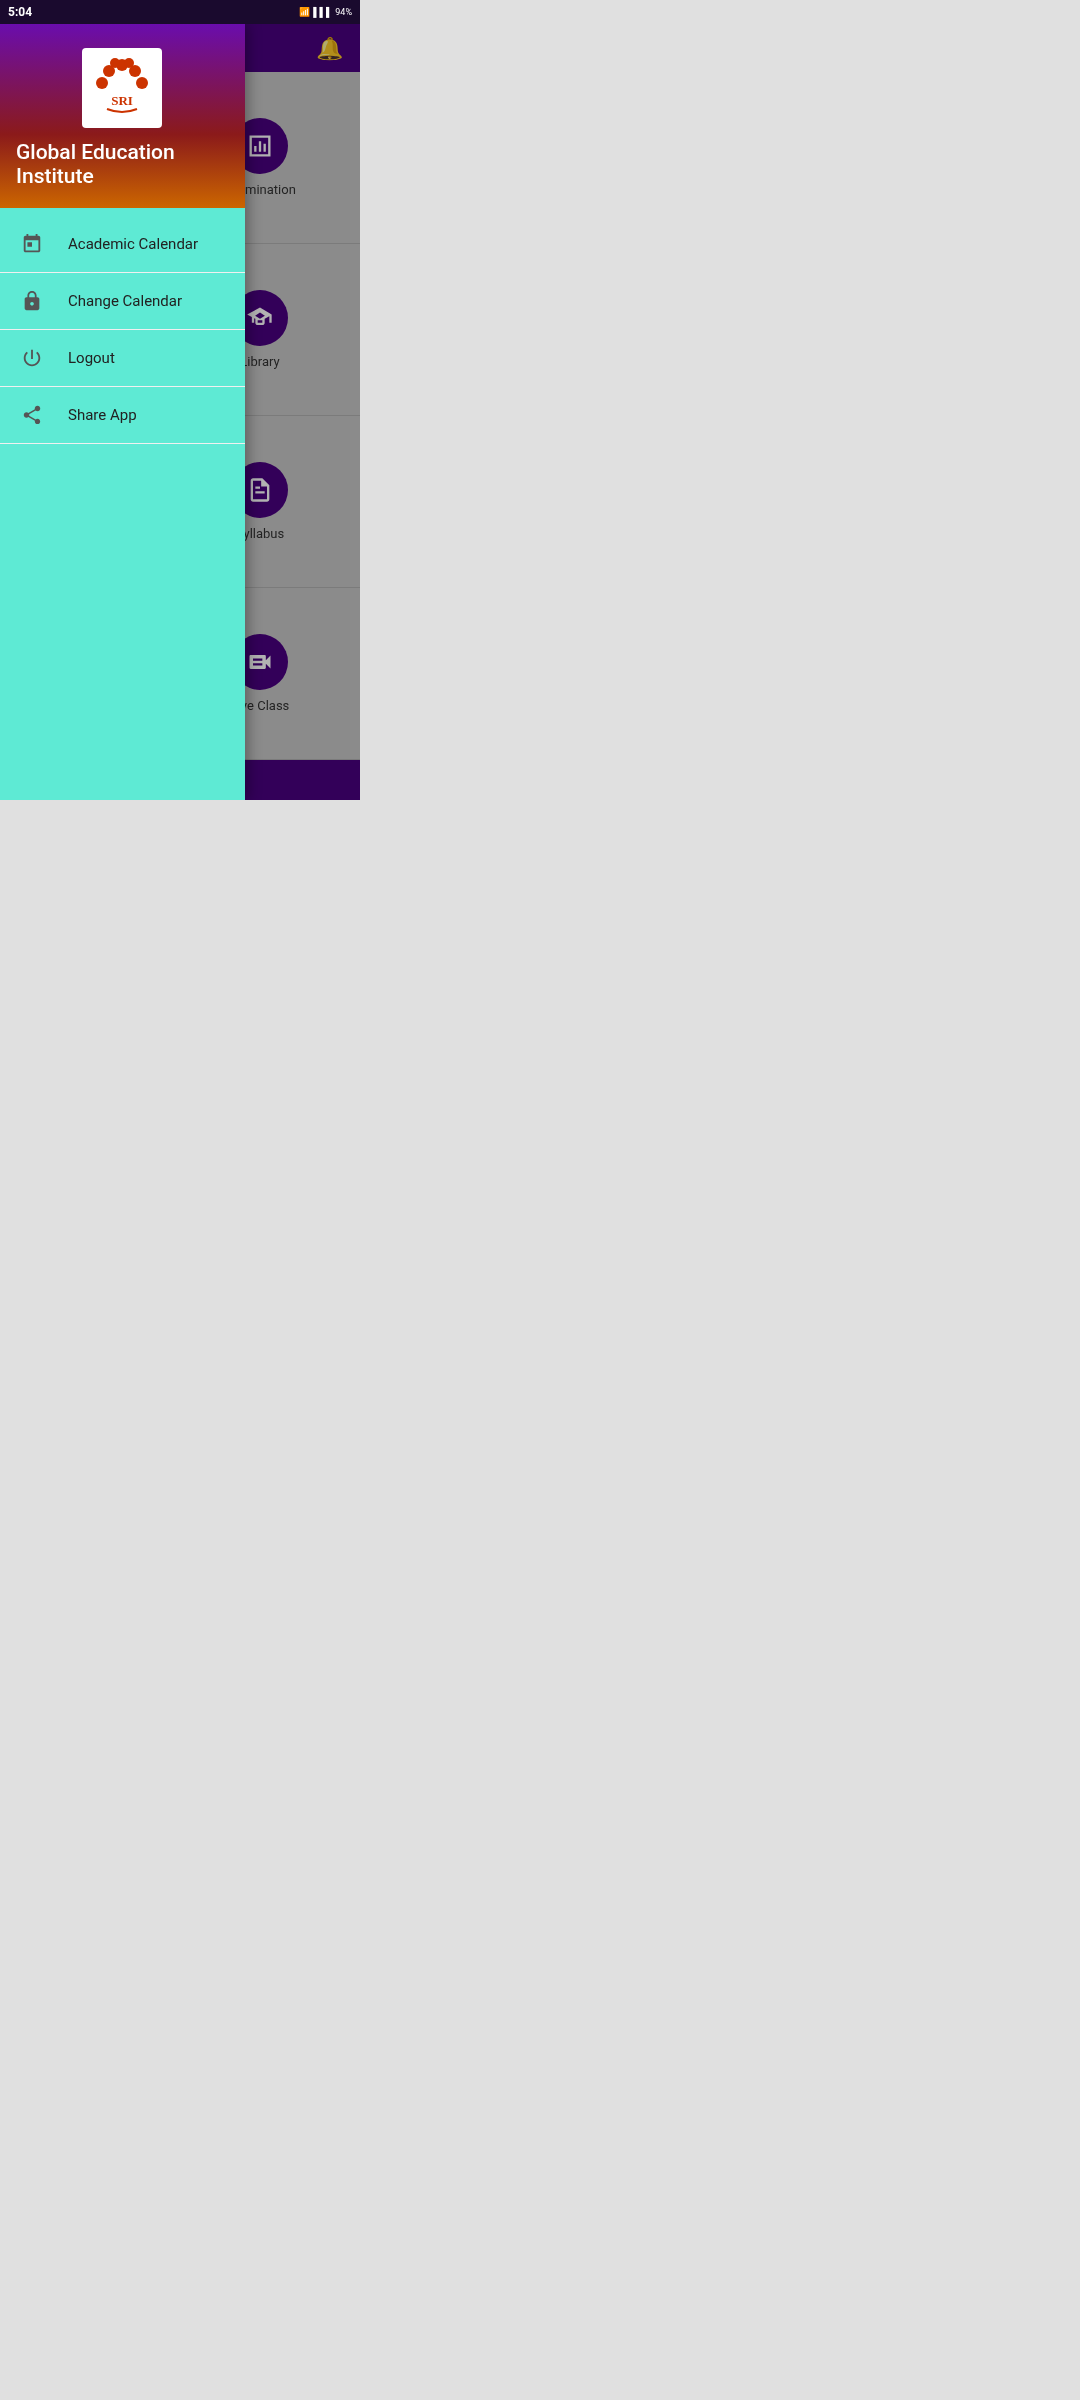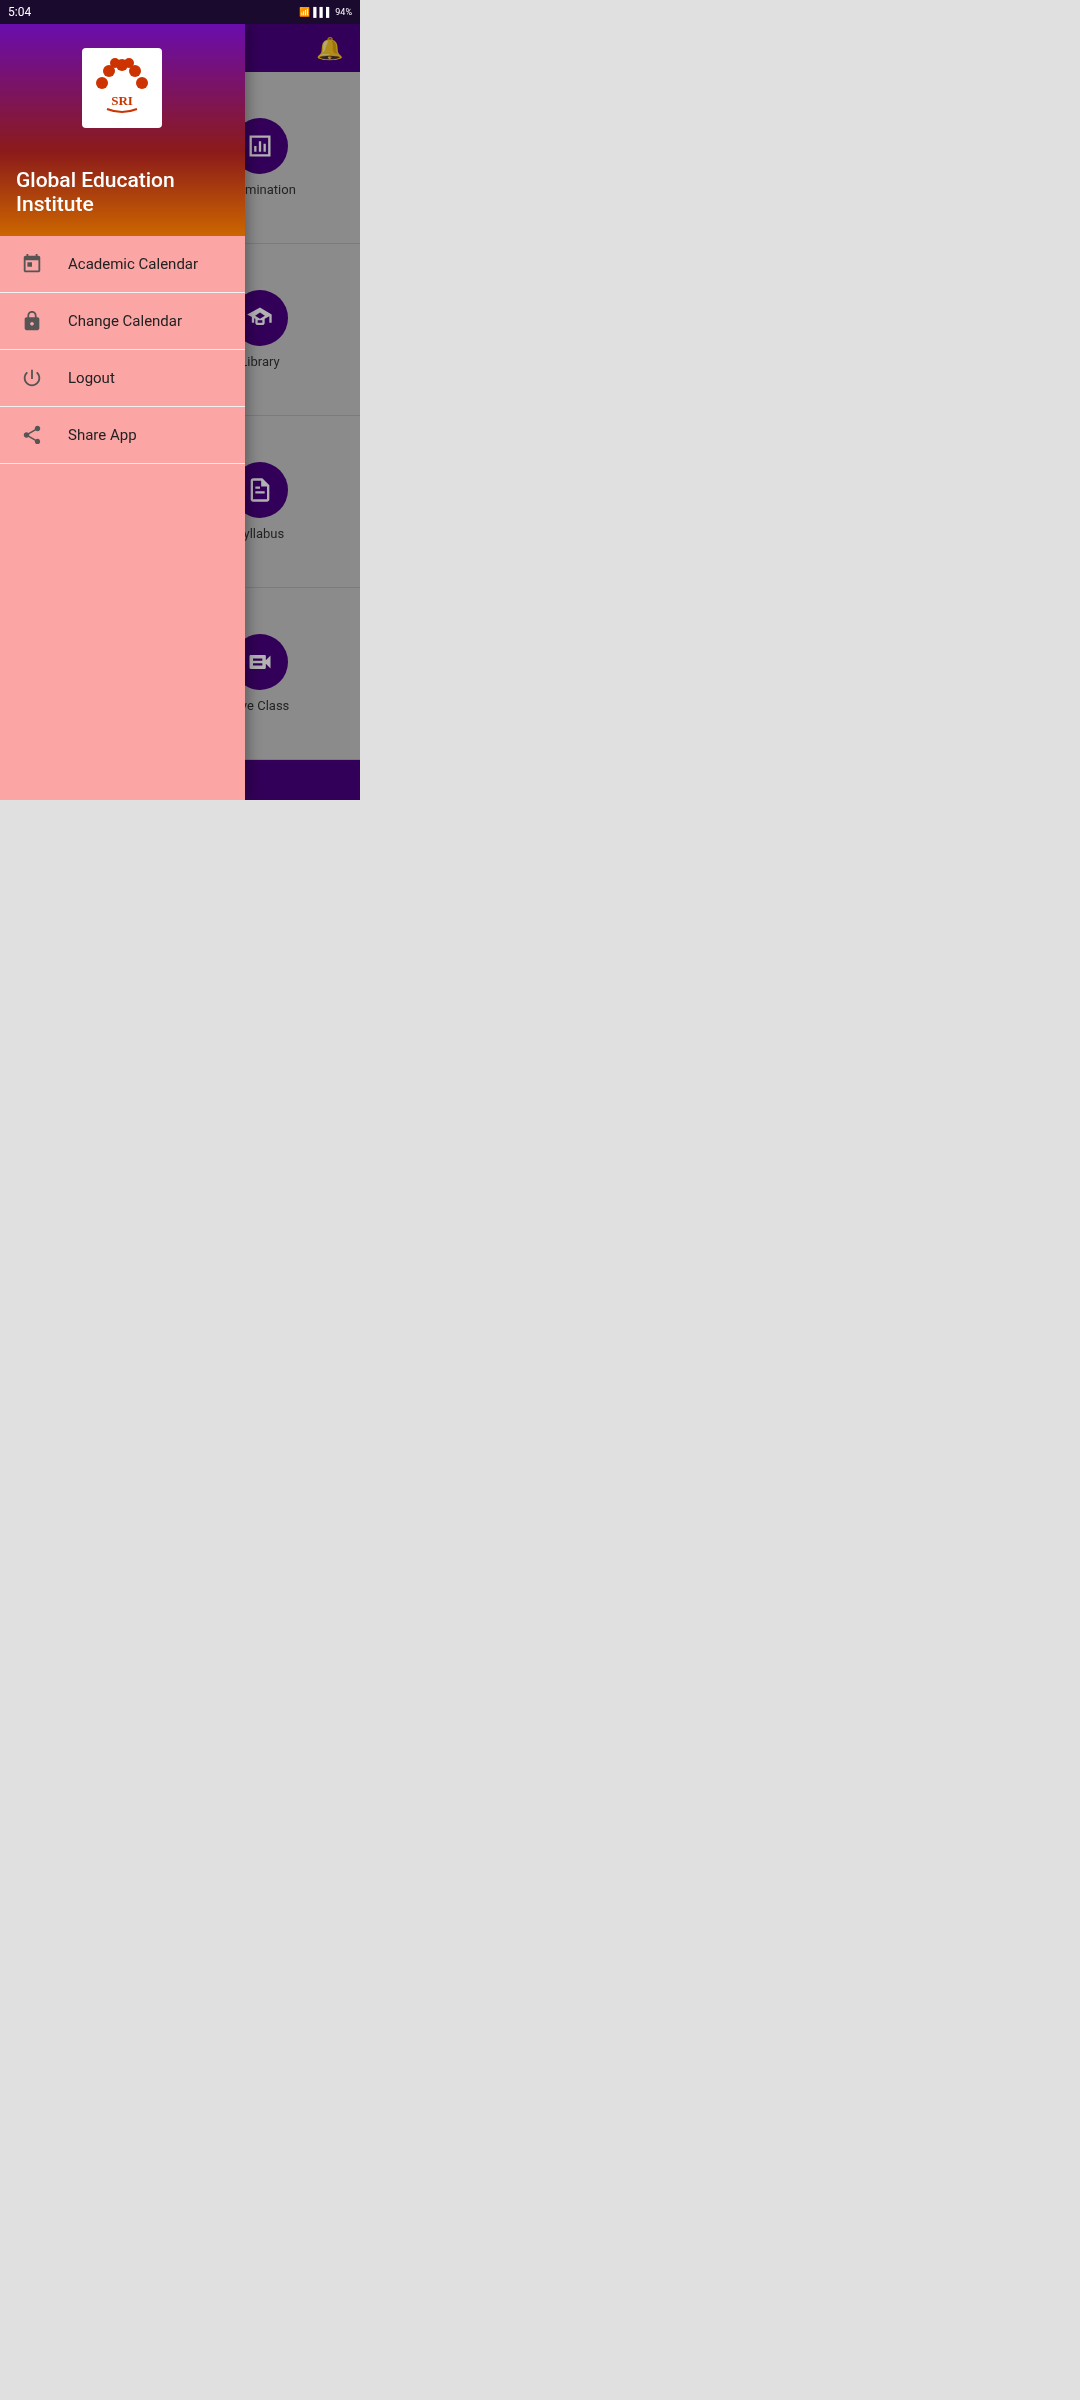--- a/index.html
+++ b/index.html
@@ -21,21 +21,21 @@
       background: #1a0a2e;
       display: flex;
       align-items: center;
       justify-content: space-between;
       padding: 0 8px;
       font-size: 11px;
       color: #fff;
       z-index: 100;
       position: relative;
     }
-    .status-time { font-weight: normal; font-size: 12px; }
+    .status-time { font-weight: bold; font-size: 12px; }
     .status-icons { display: flex; align-items: center; gap: 3px; font-size: 9px; }
 
     
     .app-container {
       width: 100%;
       height: calc(100% - 24px);
       position: relative;
       display: flex;
     }
 
@@ -150,21 +150,20 @@
 
     
     .drawer-header {
       background: linear-gradient(180deg, #6a0dad 0%, #8b1a1a 60%, #cc6600 100%);
       padding: 24px 16px 20px;
       display: flex;
       flex-direction: column;
       align-items: center;
       min-height: 160px;
       justify-content: center;
-      gap: 28px;
     }
 
     .drawer-logo {
       width: 80px;
       height: 80px;
       background: #fff;
       border-radius: 4px;
       display: flex;
       align-items: center;
       justify-content: center;
@@ -180,21 +179,22 @@
     .drawer-title {
       color: #fff;
       font-size: 21px;
       font-weight: 500;
       text-align: left;
     }
 
     
     .drawer-menu {
       flex: 1;
-      background: #fca5a5;
+      background: #5eead4;
+      padding-top: 8px;
     }
 
     .drawer-item {
       display: flex;
       align-items: center;
       padding: 16px 20px;
       cursor: pointer;
       border-bottom: 1px solid #f0f0f0;
     }
 

